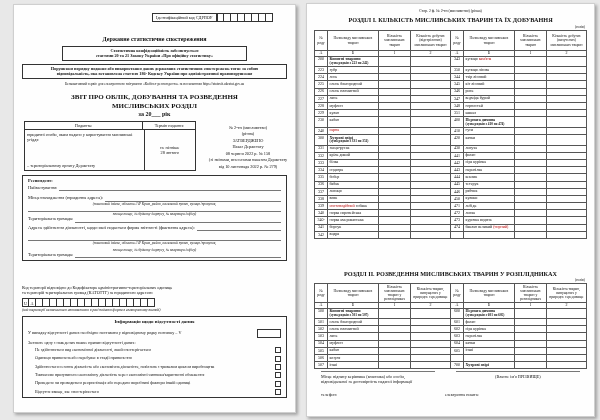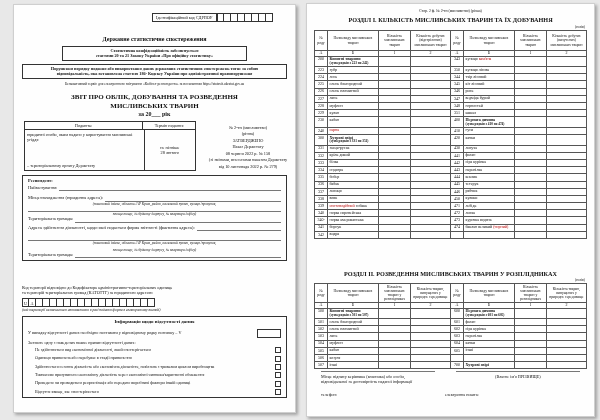--- a/index.html
+++ b/index.html
@@ -94,21 +94,21 @@
 
     <div class="abs bx ctr b t42" style="top:59px;left:8px;right:8px;padding:1px;">
       <div>Порушення порядку подання або використання даних державних статистичних спостережень тягне за собою</div>
       <div>відповідальність, яка встановлена статтею 186³ Кодексу України про адміністративні правопорушення</div>
     </div>
 
     <div class="abs ctr t36" style="top:77px;left:4px;right:4px;">Безкоштовний сервіс для електронного звітування «Кабінет респондента» за посиланням https://statzvit.ukrstat.gov.ua</div>
 
     <div class="abs ctr" style="top:88px;left:0;right:0;">
       <div class="b t7">ЗВІТ ПРО ОБЛІК, ДОБУВАННЯ ТА РОЗВЕДЕННЯ</div>
-      <div class="b t7">МИСЛИВСЬКИХ ТВАРИН</div>
+      <div class="b t7">МИСЛИВСЬКИХ РОЗДІЛ</div>
       <div class="b t6">за 20___ рік</div>
     </div>
 
     <div class="abs subtab">
       <div class="hd">
         <div class="cw1">Подають:</div>
         <div class="cw2" style="border-left:none;">Термін подання</div>
       </div>
       <div class="bd">
         <div class="cw1">

